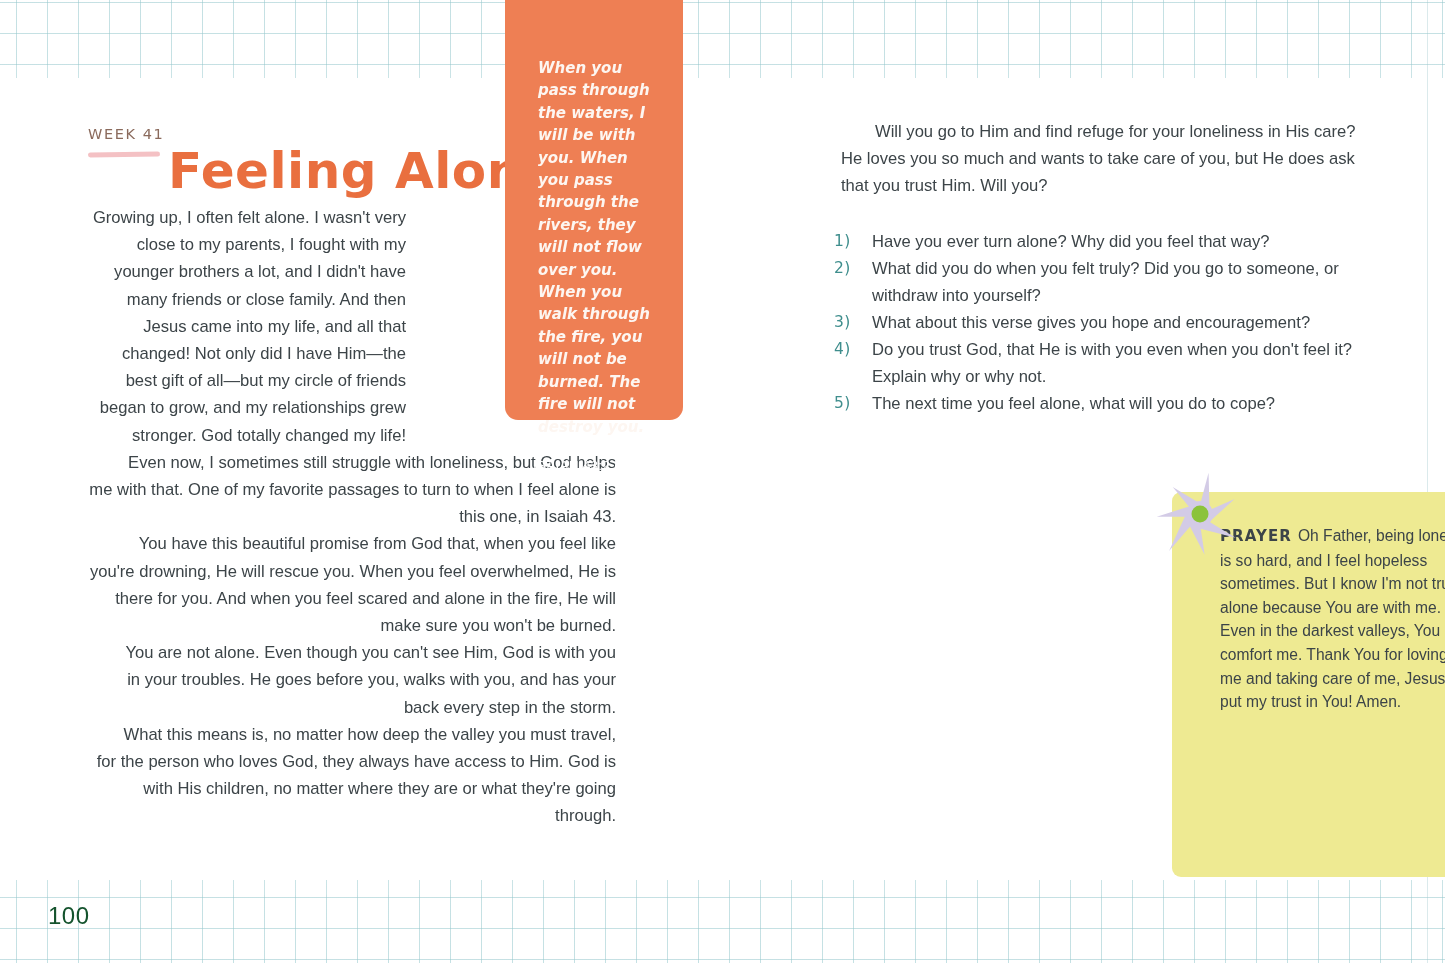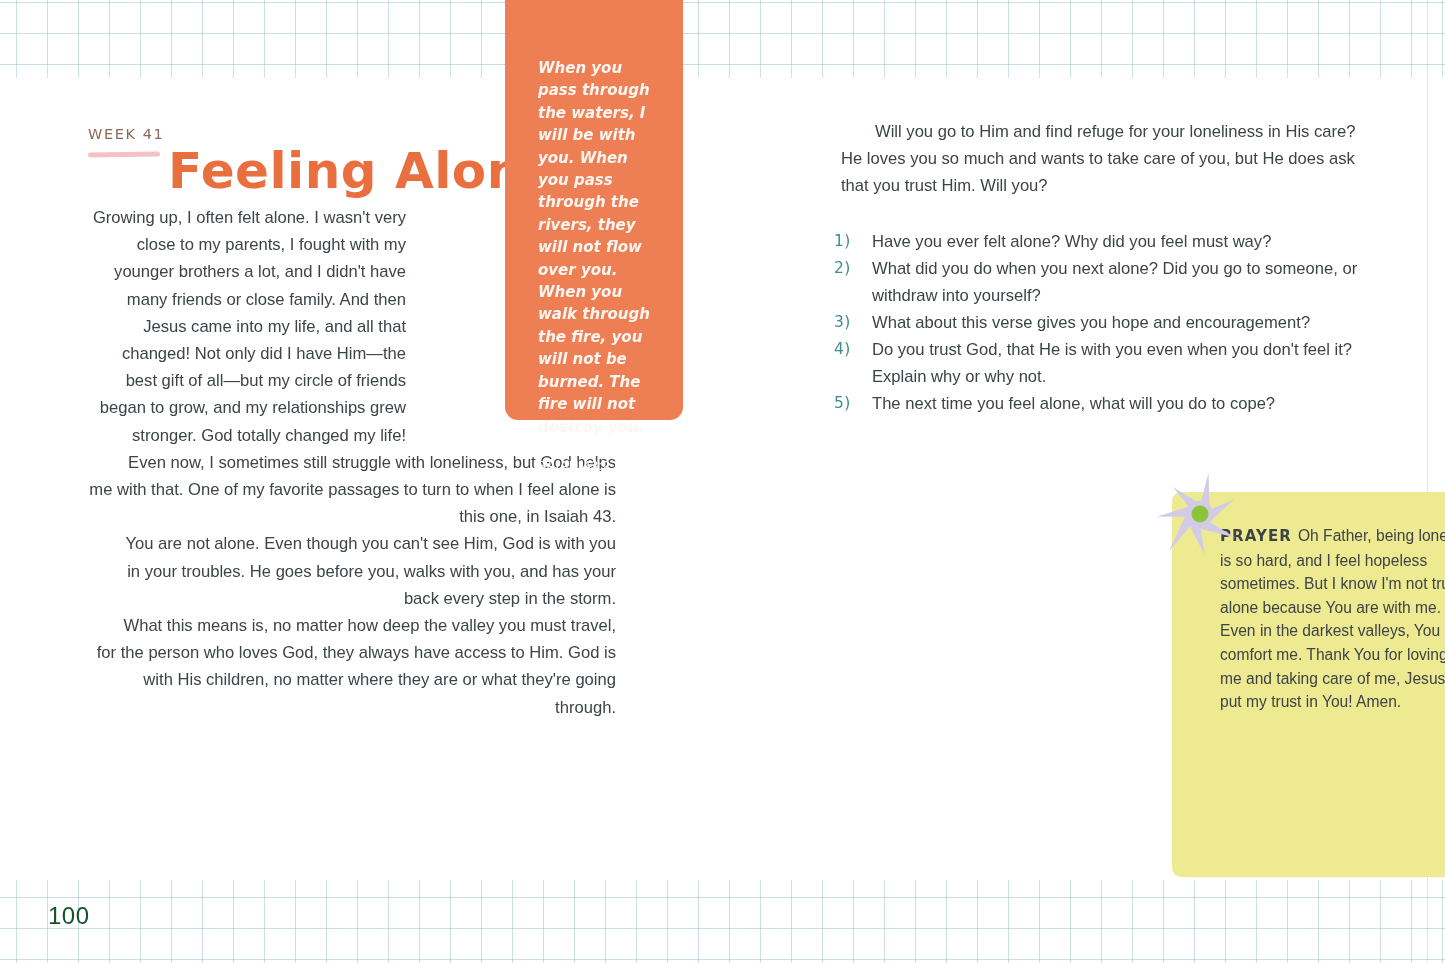--- a/index.html
+++ b/index.html
@@ -275,44 +275,45 @@
       <div class="kicker">WEEK 41</div>
       <div class="kicker-underline"></div>
     </div>
 
     <h1 class="chapter-title">Feeling Alone</h1>
 
     <div class="body-col">
       <div class="verse-gutter"></div>
       <p>Growing up, I often felt alone. I wasn't very close to my parents, I fought with my younger brothers a lot, and I didn't have many friends or close family. And then Jesus came into my life, and all that changed! Not only did I have Him—the best gift of all—but my circle of friends began to grow, and my relationships grew stronger. God totally changed my life!</p>
       <p class="indent">Even now, I sometimes still struggle with loneliness, but God helps me with that. One of my favorite passages to turn to when I feel alone is this one, in Isaiah 43.</p>
+      <p class="indent">You have this beautiful promise from God that, when you feel like you're drowning, He will rescue you. When you feel overwhelmed, He is there for you. And when you feel scared and alone in the fire, He will make sure you won't be burned.</p>
       <p class="indent">You are not alone. Even though you can't see Him, God is with you in your troubles. He goes before you, walks with you, and has your back every step in the storm.</p>
       <p class="indent">What this means is, no matter how deep the valley you must travel, for the person who loves God, they always have access to Him. God is with His children, no matter where they are or what they're going through.</p>
     </div>
 
     <div class="folio folio-left">100</div>
   </div>
 
   <div id="verse-card">
     <p class="verse-text">When you pass through the waters, I will be with you. When you pass through the rivers, they will not flow over you. When you walk through the fire, you will not be burned. The fire will not destroy you.</p>
     <div class="verse-ref">ISAIAH 43:2 (NLV)</div>
   </div>
 
   <div id="right-page">
 
     <p class="intro-para">Will you go to Him and find refuge for your loneliness in His care? He loves you so much and wants to take care of you, but He does ask that you trust Him. Will you?</p>
 
     <div id="questions">
         <div class="q-row">
           <div class="q-num">1)</div>
-          <div class="q-text">Have you ever felt alone? Why did you feel must way?</div>
+          <div class="q-text">Have you ever turn alone? Why did you feel that way?</div>
         </div>
         <div class="q-row">
           <div class="q-num">2)</div>
-          <div class="q-text">What did you do when you next alone? Did you go to someone, or withdraw into yourself?</div>
+          <div class="q-text">What did you do when you felt truly? Did you go to someone, or withdraw into yourself?</div>
         </div>
         <div class="q-row">
           <div class="q-num">3)</div>
           <div class="q-text">What about this verse gives you hope and encouragement?</div>
         </div>
         <div class="q-row">
           <div class="q-num">4)</div>
           <div class="q-text">Do you trust God, that He is with you even when you don't feel it? Explain why or why not.</div>
         </div>
         <div class="q-row">

